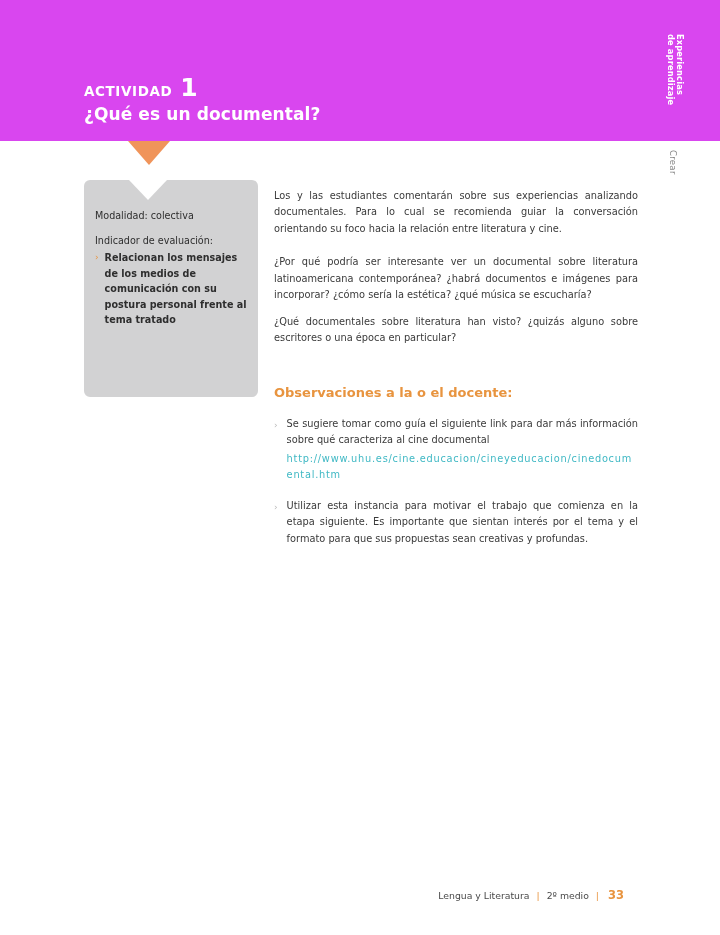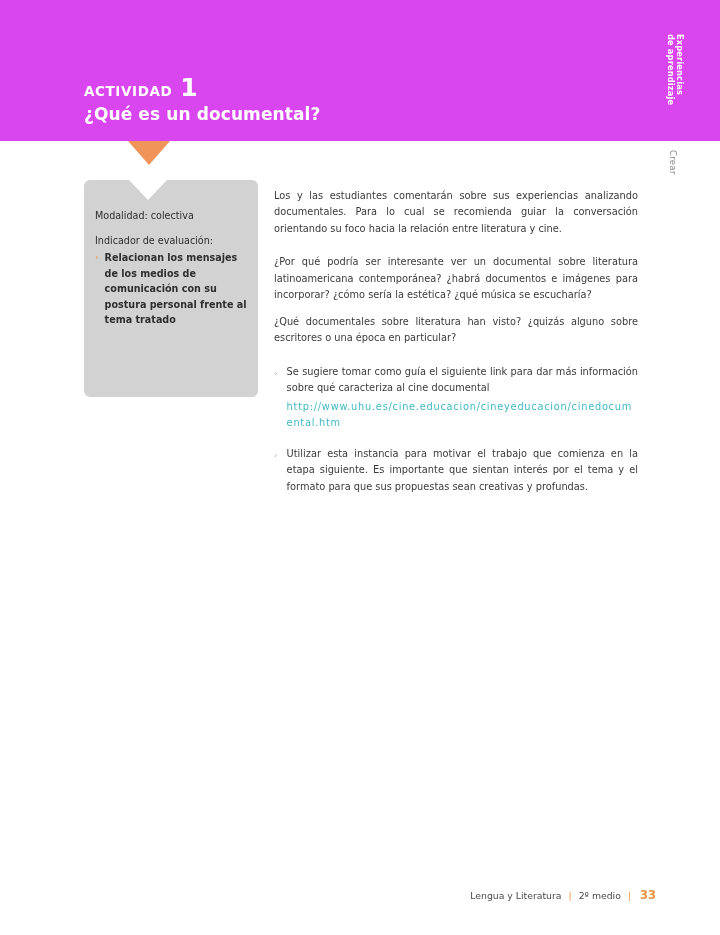--- a/index.html
+++ b/index.html
@@ -207,21 +207,21 @@
 
   
   .footer {
     position: absolute;
     left: 0;
     top: 888px;
     width: 720px;
     display: flex;
     justify-content: flex-end;
     align-items: baseline;
-    padding-right: 64px;
+    padding-right: 96px;
     box-sizing: border-box;
     font-size: 9.3px;
     color: #4A4A4A;
     gap: 7px;
   }
   .footer .sep {
     color: #E8943F;
   }
   .footer .pagenum {
     color: #E8943F;
@@ -262,20 +262,21 @@
       <span class="crit-text">Relacionan los mensajes de los medios de comunicación con su postura personal frente al tema tratado</span>
     </div>
   </div>
 </div>
 
 <div class="main-col">
   <p class="para">Los y las estudiantes comentarán sobre sus experiencias analizando documentales. Para lo cual se recomienda guiar la conversación orientando su foco hacia la relación entre literatura y cine.</p>
   <p class="para lastq">¿Por qué podría ser interesante ver un documental sobre literatura latinoamericana contemporánea? ¿habrá documentos e imágenes para incorporar? ¿cómo sería la estética? ¿qué música se escucharía?</p>
   <p class="para">¿Qué documentales sobre literatura han visto? ¿quizás alguno sobre escritores o una época en particular?</p>
 
+  <div class="obs-heading">Observaciones a la o el docente:</div>
 
   <div class="obs-item">
     <span class="obs-bullet">›</span>
     <div class="obs-body">
       <span>Se sugiere tomar como guía el siguiente link para dar más información sobre qué caracteriza al cine documental</span>
       <span class="obs-link">http://www.uhu.es/cine.educacion/cineyeducacion/cinedocumental.htm</span>
     </div>
   </div>
 
   <div class="obs-item">

